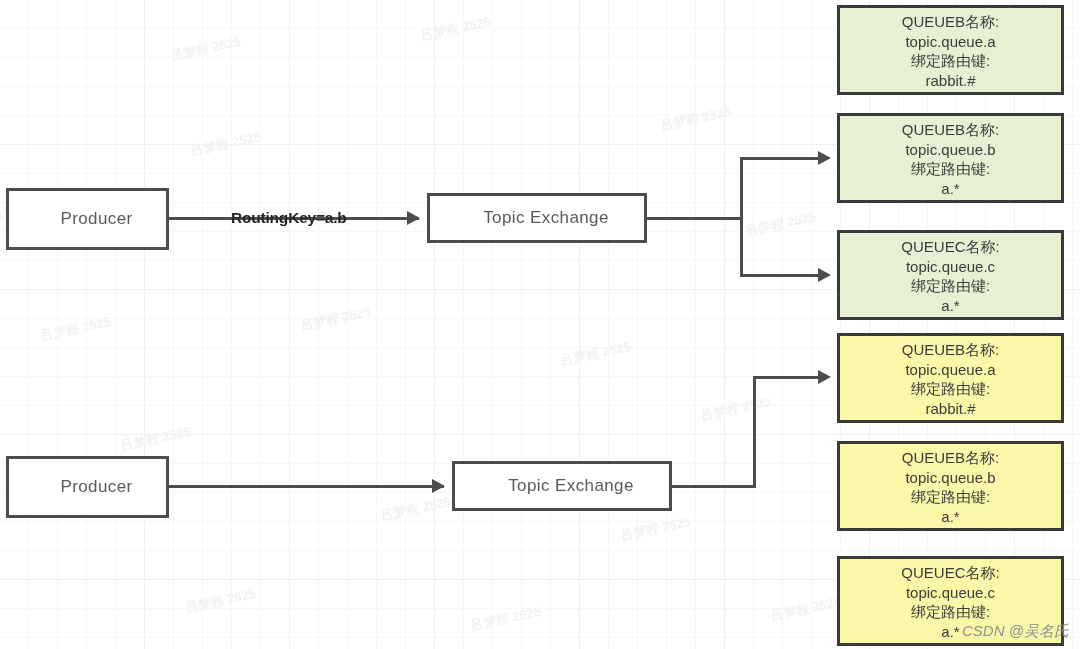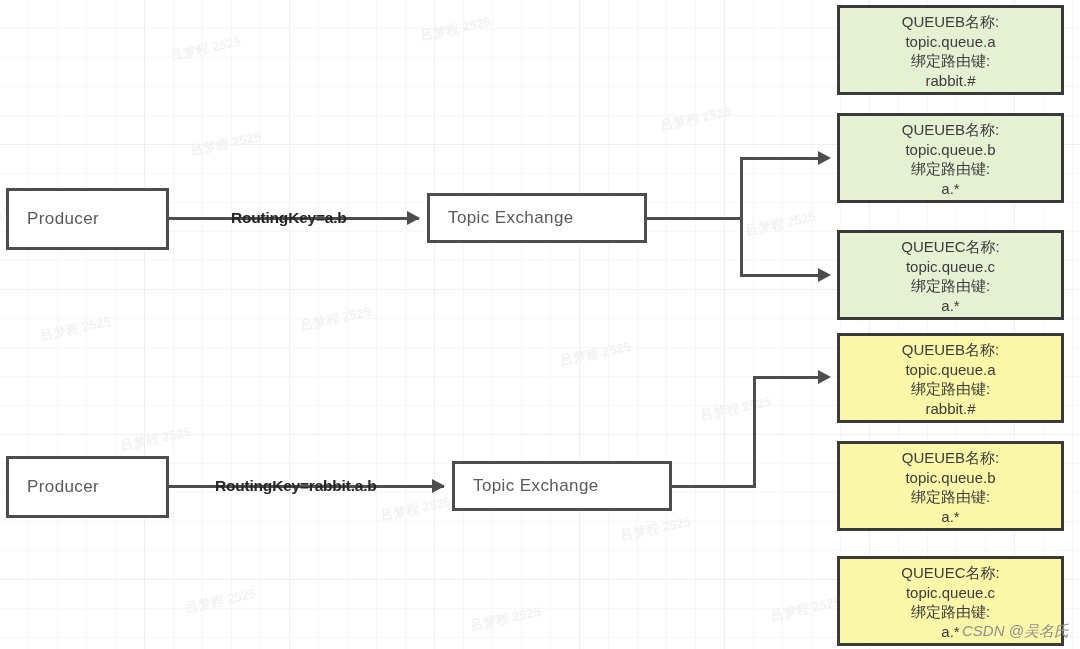--- a/index.html
+++ b/index.html
@@ -50,20 +50,21 @@
     font-family: "Liberation Sans", sans-serif;
   }
 
   
   .node {
     position: absolute;
     box-sizing: border-box;
     z-index: 3;
     display: flex;
     align-items: center;
+    justify-content: center;
     text-align: center;
     padding-left: 18px;
   }
 
   .plain-box {
     background: #ffffff;
     border: 3px solid #4d4d4d;
     color: #5a5a5a;
     font-size: 17px;
     letter-spacing: 0.4px;
@@ -172,21 +173,20 @@
 
   <div class="seg h" style="left:740px; top:274px; width:85px;"></div>
   <div class="arrow-head" style="left:818px; top:268px;"></div>
 
   <div class="node plain-box" style="left:6px; top:456px; width:163px; height:62px;">
     <span>Producer</span>
   </div>
 
   <div class="seg h" style="left:169px; top:485px; width:275px;"></div>
   <div class="arrow-head" style="left:432px; top:479px;"></div>
-  <div class="edge-label" style="left:215px; top:477px;">RoutingKey=rabbit.a.b</div>
 
   <div class="node plain-box" style="left:452px; top:461px; width:220px; height:50px;">
     <span>Topic Exchange</span>
   </div>
 
   <div class="seg h" style="left:672px; top:485px; width:84px;"></div>
   <div class="seg v" style="left:753px; top:376px; height:112px;"></div>
   <div class="seg h" style="left:753px; top:376px; width:72px;"></div>
   <div class="arrow-head" style="left:818px; top:370px;"></div>
 

